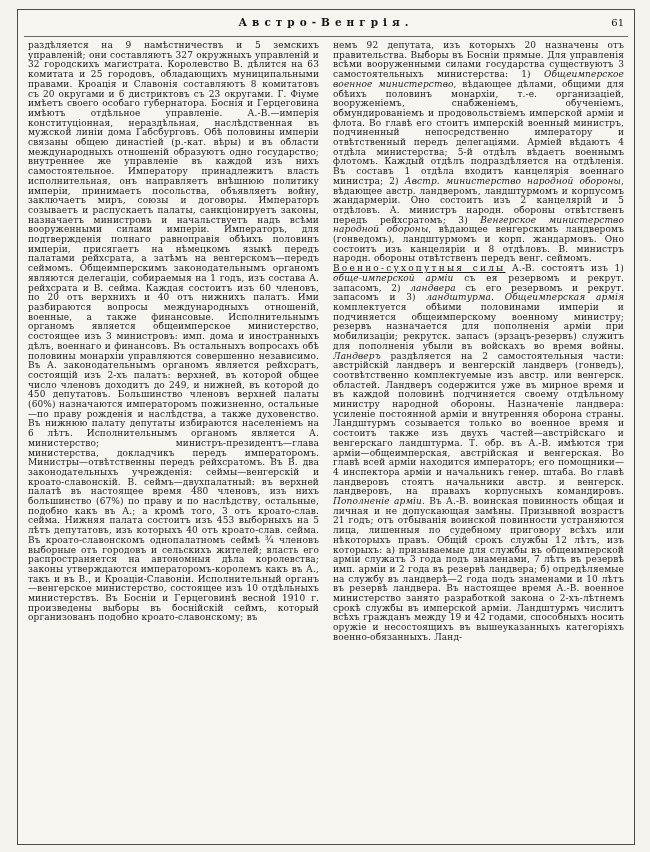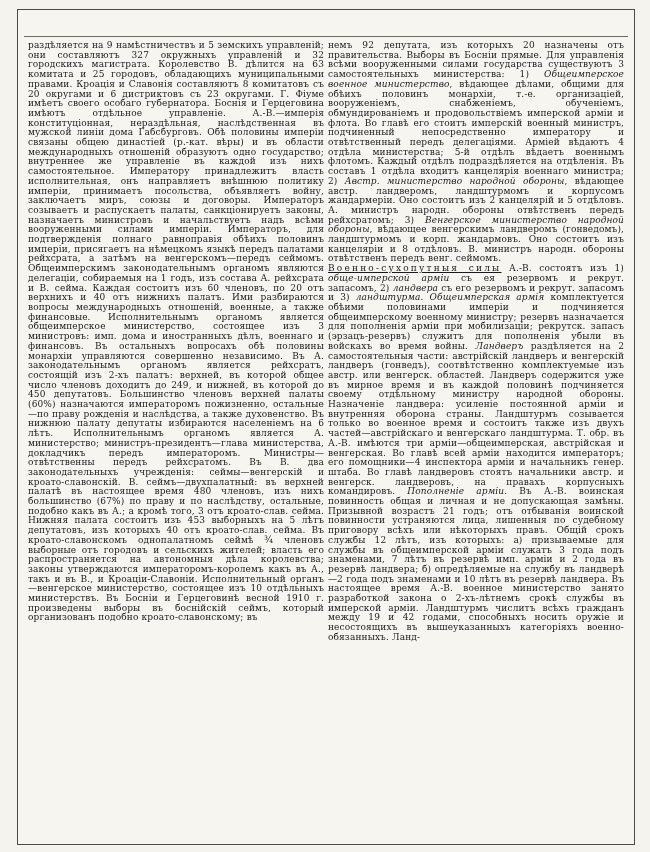--- a/index.html
+++ b/index.html
@@ -57,21 +57,21 @@
     right: 6px;
     border-bottom: 1px solid #6a6a64;
   }
   .columns {
     position: absolute;
     top: 31px;
     left: 10px;
     right: 10px;
     bottom: 5px;
     display: flex;
-    gap: 4px;
+    gap: 14px;
     overflow: hidden;
   }
   .col {
     flex: 1 1 0;
     text-align: justify;
     font-size: 9px;
     line-height: 9.7px;
     letter-spacing: 0.12px;
     word-spacing: 0.2px;
     overflow: hidden;
@@ -79,20 +79,24 @@
   .col p.para {
     margin: 0;
   }
   .seg-i { font-style: italic; }
   .seg-sp { letter-spacing: 2.2px; text-decoration: underline; }
 </style>
 </head>
 <body>
 
 <div class="page-frame">
+  <div class="page-header">
+    <h1 class="page-title">Австро-Венгрія.</h1>
+    <span class="page-number">61</span>
+  </div>
   <div class="header-rule"></div>
   <div class="columns">
     <div class="col" id="left-col">
         <p class="para"><span>раздѣляется на 9 намѣстничествъ и 5 земскихъ управленій; они составляютъ 327 окружныхъ управленій и 32 городскихъ магистрата. Королевство В. дѣлится на 63 комитата и 25 городовъ, обладающихъ муниципальными правами. Кроація и Славонія составляютъ 8 комитатовъ съ 20 округами и 6 дистриктовъ съ 23 округами. Г. Фіуме имѣетъ своего особаго губернатора. Боснія и Герцеговина имѣютъ отдѣльное управленіе. А.-В.—имперія конституціонная, нераздѣльная, наслѣдственная въ мужской линіи дома Габсбурговъ. Обѣ половины имперіи связаны общею династіей (р.-кат. вѣры) и въ области международныхъ отношеній образуютъ одно государство; внутреннее же управленіе въ каждой изъ нихъ самостоятельное. Императору принадлежитъ власть исполнительная, онъ направляетъ внѣшнюю политику имперіи, принимаетъ посольства, объявляетъ войну, заключаетъ миръ, союзы и договоры. Императоръ созываетъ и распускаетъ палаты, санкціонируетъ законы, назначаетъ министровъ и начальствуетъ надъ всѣми вооруженными силами имперіи. Императоръ, для подтвержденія полнаго равноправія обѣихъ половинъ имперіи, присягаетъ на нѣмецкомъ языкѣ передъ палатами рейхсрата, а затѣмъ на венгерскомъ—передъ сеймомъ. Общеимперскимъ законодательнымъ органомъ являются делегаціи, собираемыя на 1 годъ, изъ состава А. рейхсрата и В. сейма. Каждая состоитъ изъ 60 членовъ, по 20 отъ верхнихъ и 40 отъ нижнихъ палатъ. Ими разбираются вопросы международныхъ отношеній, военные, а также финансовые. Исполнительнымъ органомъ является общеимперское министерство, состоящее изъ 3 министровъ: имп. дома и иностранныхъ дѣлъ, военнаго и финансовъ. Въ остальныхъ вопросахъ обѣ половины монархіи управляются совершенно независимо. Въ А. законодательнымъ органомъ является рейхсратъ, состоящій изъ 2-хъ палатъ: верхней, въ которой общее число членовъ доходитъ до 249, и нижней, въ которой до 450 депутатовъ. Большинство членовъ верхней палаты (60%) назначаются императоромъ пожизненно, остальные—по праву рожденія и наслѣдства, а также духовенство. Въ нижнюю палату депутаты избираются населеніемъ на 6 лѣтъ. Исполнительнымъ органомъ является А. министерство; министръ-президентъ—глава министерства, докладчикъ передъ императоромъ. Министры—отвѣтственны передъ рейхсратомъ. Въ В. два законодательныхъ учрежденія: сеймы—венгерскій и кроато-славонскій. В. сеймъ—двухпалатный: въ верхней палатѣ въ настоящее время 480 членовъ, изъ нихъ большинство (67%) по праву и по наслѣдству, остальные, подобно какъ въ А.; а кромѣ того, 3 отъ кроато-слав. сейма. Нижняя палата состоитъ изъ 453 выборныхъ на 5 лѣтъ депутатовъ, изъ которыхъ 40 отъ кроато-слав. сейма. Въ кроато-славонскомъ однопалатномъ сеймѣ ¾ членовъ выборные отъ городовъ и сельскихъ жителей; власть его распространяется на автономныя дѣла королевства; законы утверждаются императоромъ-королемъ какъ въ А., такъ и въ В., и Кроаціи-Славоніи. Исполнительный органъ—венгерское министерство, состоящее изъ 10 отдѣльныхъ министерствъ. Въ Босніи и Герцеговинѣ весной 1910 г. произведены выборы въ боснійскій сеймъ, который организованъ подобно кроато-славонскому; въ</span></p>
       </div>
     <div class="col" id="right-col">
         <p class="para"><span>немъ 92 депутата, изъ которыхъ 20 назначены отъ правительства. Выборы въ Босніи прямые. Для управленія всѣми вооруженными силами государства существуютъ 3 самостоятельныхъ министерства: 1) </span><span class="seg-i">Общеимперское военное министерство</span><span>, вѣдающее дѣлами, общими для обѣихъ половинъ монархіи, т.-е. организаціей, вооруженіемъ, снабженіемъ, обученіемъ, обмундированіемъ и продовольствіемъ имперской арміи и флота. Во главѣ его стоитъ имперскій военный министръ, подчиненный непосредственно императору и отвѣтственный передъ делегаціями. Арміей вѣдаютъ 4 отдѣла министерства; 5-й отдѣлъ вѣдаетъ военнымъ флотомъ. Каждый отдѣлъ подраздѣляется на отдѣленія. Въ составъ 1 отдѣла входитъ канцелярія военнаго министра; 2) </span><span class="seg-i">Австр. министерство народной обороны</span><span>, вѣдающее австр. ландверомъ, ландштурмомъ и корпусомъ жандармеріи. Оно состоитъ изъ 2 канцелярій и 5 отдѣловъ. А. министръ народн. обороны отвѣтственъ передъ рейхсратомъ; 3) </span><span class="seg-i">Венгерское министерство народной обороны</span><span>, вѣдающее венгерскимъ ландверомъ (гонведомъ), ландштурмомъ и корп. жандармовъ. Оно состоитъ изъ канцеляріи и 8 отдѣловъ. В. министръ народн. обороны отвѣтственъ передъ венг. сеймомъ.</span></p>
         <p class="para"><span class="seg-sp">Военно-сухопутныя силы</span><span> А.-В. состоятъ изъ 1) </span><span class="seg-i">обще-имперской арміи</span><span> съ ея резервомъ и рекрут. запасомъ, 2) </span><span class="seg-i">ландвера</span><span> съ его резервомъ и рекрут. запасомъ и 3) </span><span class="seg-i">ландштурма</span><span>. </span><span class="seg-i">Общеимперская армія</span><span> комплектуется обѣими половинами имперіи и подчиняется общеимперскому военному министру; резервъ назначается для пополненія арміи при мобилизаціи; рекрутск. запасъ (эрзацъ-резервъ) служитъ для пополненія убыли въ войскахъ во время войны. </span><span class="seg-i">Ландверъ</span><span> раздѣляется на 2 самостоятельныя части: австрійскій ландверъ и венгерскій ландверъ (гонведъ), соотвѣтственно комплектуемые изъ австр. или венгерск. областей. Ландверъ содержится уже въ мирное время и въ каждой половинѣ подчиняется своему отдѣльному министру народной обороны. Назначеніе ландвера: усиленіе постоянной арміи и внутренняя оборона страны. Ландштурмъ созывается только во военное время и состоитъ также изъ двухъ частей—австрійскаго и венгерскаго ландштурма. Т. обр. въ А.-В. имѣются три арміи—общеимперская, австрійская и венгерская. Во главѣ всей арміи находится императоръ; его помощники—4 инспектора арміи и начальникъ генер. штаба. Во главѣ ландверовъ стоятъ начальники австр. и венгерск. ландверовъ, на правахъ корпусныхъ командировъ. </span><span class="seg-i">Пополненіе арміи.</span><span> Въ А.-В. воинская повинность общая и личная и не допускающая замѣны. Призывной возрастъ 21 годъ; отъ отбыванія воинской повинности устраняются лица, лишенныя по судебному приговору всѣхъ или нѣкоторыхъ правъ. Общій срокъ службы 12 лѣтъ, изъ которыхъ: а) призываемые для службы въ общеимперской арміи служатъ 3 года подъ знаменами, 7 лѣтъ въ резервѣ имп. арміи и 2 года въ резервѣ ландвера; б) опредѣляемые на службу въ ландверѣ—2 года подъ знаменами и 10 лѣтъ въ резервѣ ландвера. Въ настоящее время А.-В. военное министерство занято разработкой закона о 2-хъ-лѣтнемъ срокѣ службы въ имперской арміи. Ландштурмъ числитъ всѣхъ гражданъ между 19 и 42 годами, способныхъ носить оружіе и несостоящихъ въ вышеуказанныхъ категоріяхъ военно-обязанныхъ. Ланд-</span></p>
       </div>
   </div>

